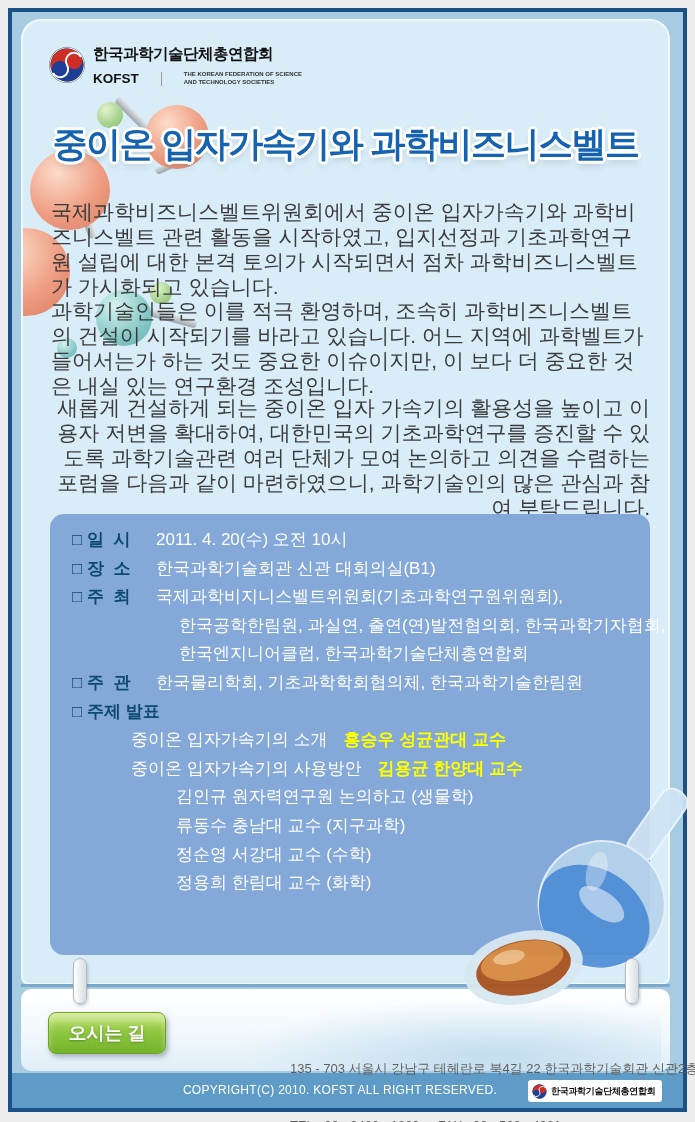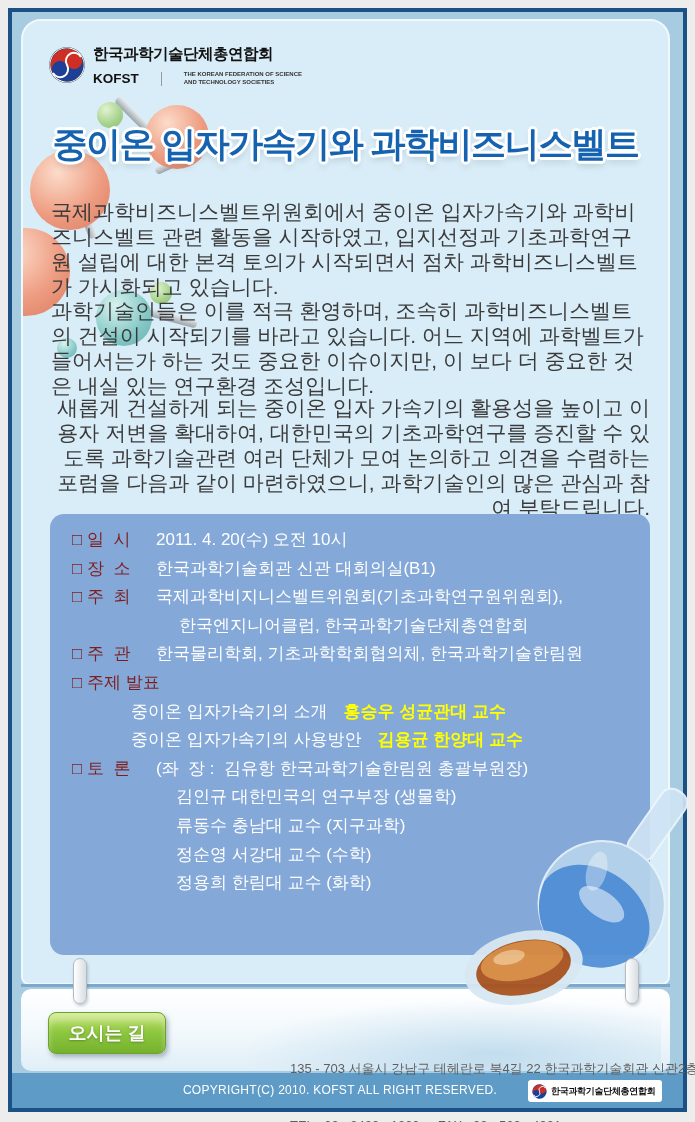--- a/index.html
+++ b/index.html
@@ -42,21 +42,21 @@
   
   .para { position:absolute; left:28px; width:599px; font-size:21px; line-height:25px;
           color:#3a3a3a; z-index:2; }
   .para.p1 { top:178px; } .para.p2 { top:277px; } .para.p3 { top:374px;text-align:right; }
 
   
   .panel { position:absolute; left:27px; top:493px; width:600px; height:441px;
            background:#84a8d8; border-radius:14px; z-index:2; padding-top:12px;
            color:#fff; font-size:17px; }
   .row { height:28.6px; line-height:28.6px; display:flex; padding-left:22px; white-space:pre; }
-  .row .lbl { display:inline-block; width:84px; color:#7f1d1d; font-weight:normal; white-space:pre; }
+  .row .lbl { display:inline-block; width:84px; color:#0c4a6e; font-weight:bold; white-space:pre; }
   .row .val { white-space:pre; }
   .row.cont  { padding-left:129px; }
   .row.pres  { padding-left:81px; }
   .row.panelist { padding-left:126px; }
   .speaker { color:#ffff00; font-weight:bold; margin-left:16px; }
 
   
   .flasks { position:absolute; left:452px; top:762px; width:243px; height:248px; z-index:3; pointer-events:none; }
 
   
@@ -149,41 +149,38 @@
         <span class="val">2011. 4. 20(수) 오전 10시</span>
       </div>
       <div class="row">
         <span class="lbl">□ 장  소</span>
         <span class="val">한국과학기술회관 신관 대회의실(B1)</span>
       </div>
       <div class="row">
         <span class="lbl">□ 주  최</span>
         <span class="val">국제과학비지니스벨트위원회(기초과학연구원위원회),</span>
       </div>
+      <div class="row cont">한국공학한림원, 과실연, 출연(연)발전협의회, 한국과학기자협회,</div>
       <div class="row cont">한국엔지니어클럽, 한국과학기술단체총연합회</div>
       <div class="row">
         <span class="lbl">□ 주  관</span>
         <span class="val">한국물리학회, 기초과학학회협의체, 한국과학기술한림원</span>
       </div>
       <div class="row">
         <span class="lbl">□ 주제 발표</span>
       </div>
       <div class="row pres">
         <span>중이온 입자가속기의 소개</span>
         <span class="speaker">홍승우 성균관대 교수</span>
       </div>
       <div class="row pres">
         <span>중이온 입자가속기의 사용방안</span>
         <span class="speaker">김용균 한양대 교수</span>
       </div>
-      <div class="row">
-        <span class="lbl">□ 토  론</span>
-        <span class="val">(좌  장 :  김유항 한국과학기술한림원 총괄부원장)</span>
-      </div>
-      <div class="row panelist">김인규 대한민국의 연구부장 (생물학)</div>
+      <div class="row panelist">김인규 원자력연구원 논의하고 (생물학)</div>
       <div class="row panelist">류동수 충남대 교수 (지구과학)</div>
       <div class="row panelist">정순영 서강대 교수 (수학)</div>
       <div class="row panelist">정용희 한림대 교수 (화학)</div>
     </div>
   </div>
 
   <svg class="flasks" viewBox="0 0 243 248">
     <g transform="rotate(35 150 140)" opacity="0.92">
       <rect x="137" y="5" width="28" height="80" rx="12" fill="#cfe4f4" stroke="#eef6fc" stroke-width="2"></rect>
       <circle cx="151" cy="142" r="63" fill="#b8d4ec" stroke="#e8f3fa" stroke-width="2"></circle>

